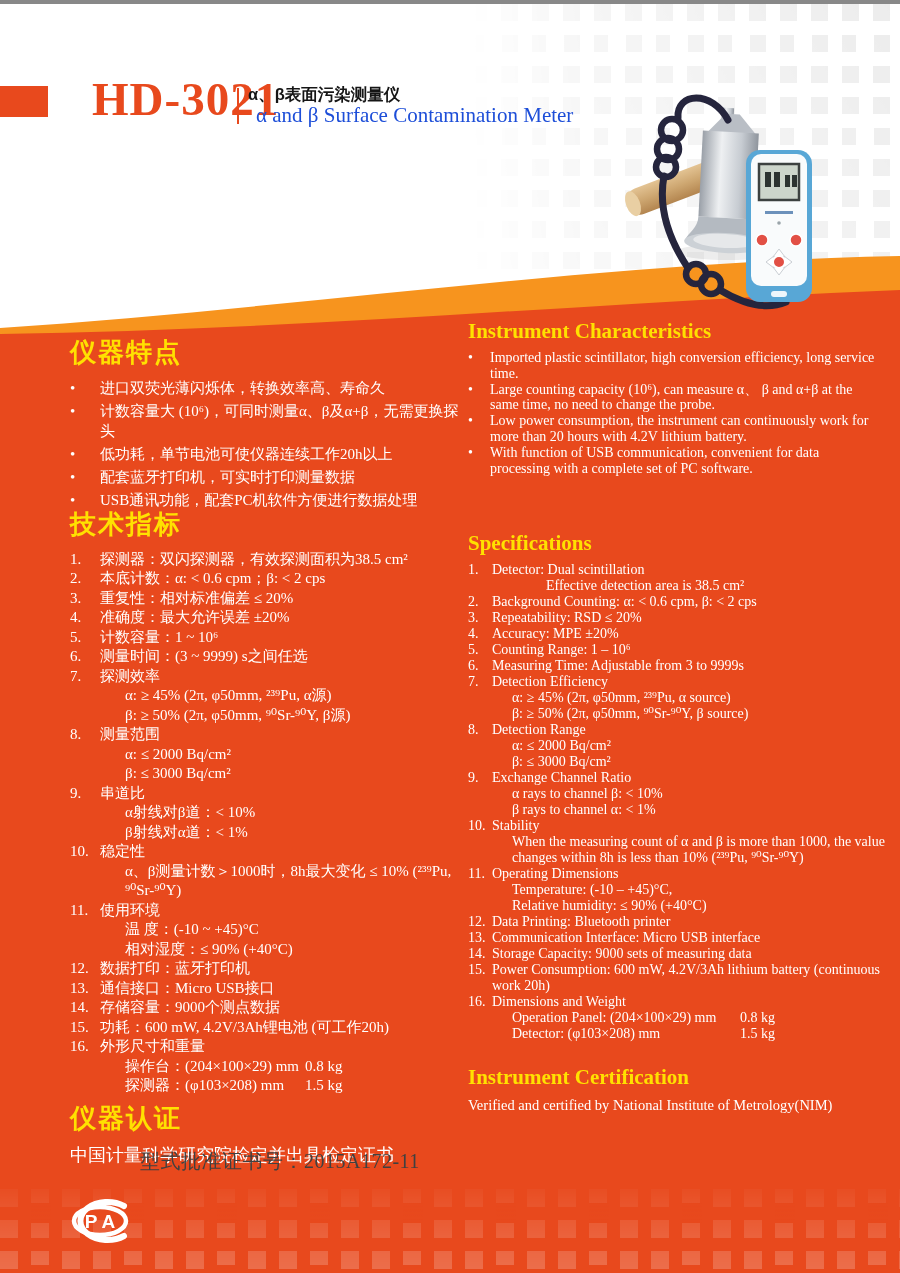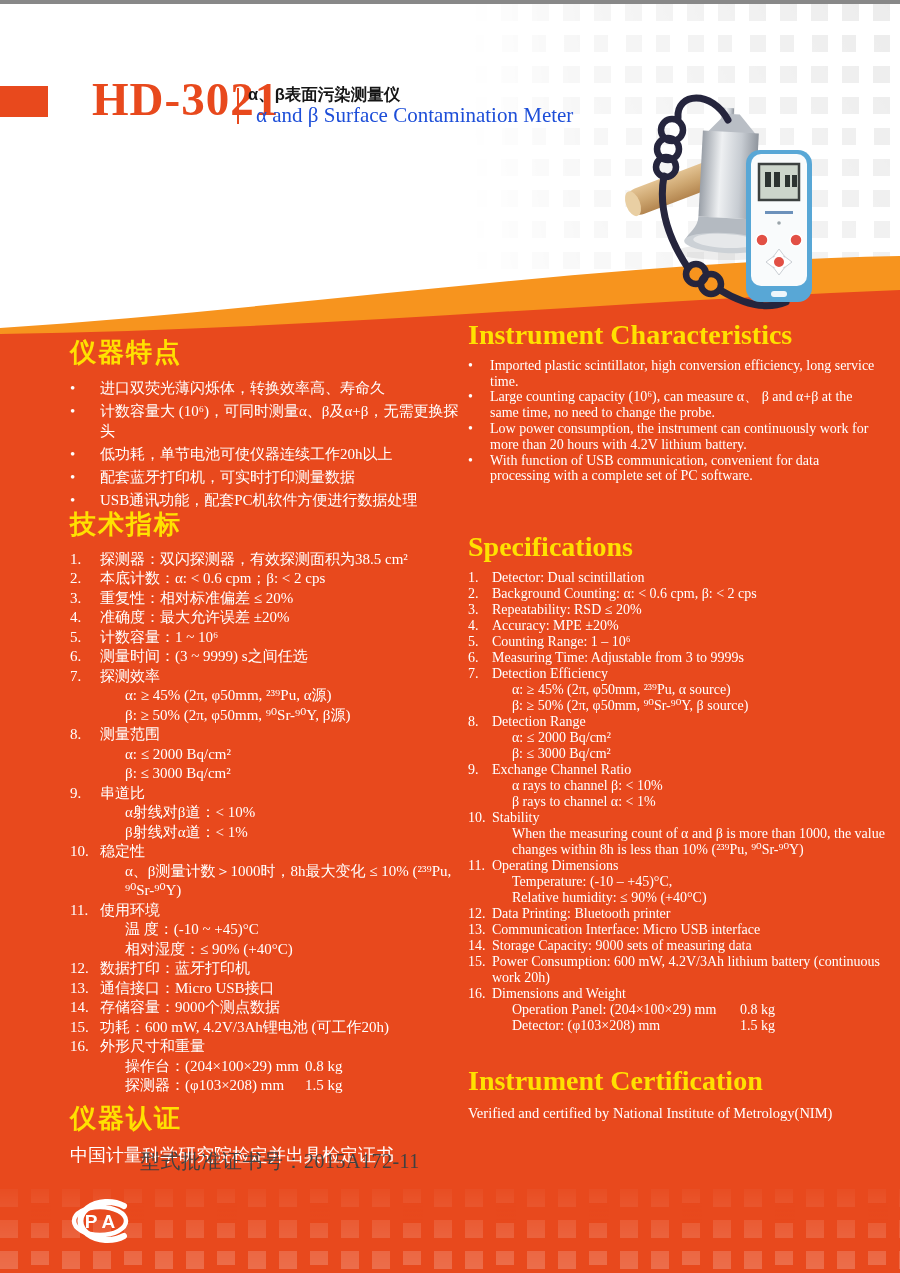--- a/index.html
+++ b/index.html
@@ -21,21 +21,21 @@
   .title-en{left:256px;top:99px;font-size:21px;color:#1d4ed8;}
 
   
   .body-orange{left:0;top:344px;width:900px;height:929px;background:#E8491D;}
 
   
   .col{color:#ffffff;}
   .h-zh{font-family:"Liberation Sans","DejaVu Sans",sans-serif;font-weight:bold;
     font-size:26px;color:#FFE100;letter-spacing:2px;margin:0 0 10px 0;line-height:1.15;}
   .h-en{font-family:"Liberation Serif","DejaVu Serif",serif;font-weight:bold;
-    font-size:28px;color:#FFE100;margin:0 0 7px 0;line-height:1.1;}
+    font-size:21px;color:#FFE100;margin:0 0 7px 0;line-height:1.1;}
 
   .features{left:70px;top:334px;width:398px;}
   .features .item{display:flex;font-size:15px;line-height:20px;margin-bottom:3px;}
   .features .item::before{content:"\2022";flex:0 0 30px;font-size:15px;}
 
   .techlist{left:70px;top:506px;width:402px;}
   .techlist .row{display:flex;font-size:15px;line-height:19.5px;}
   .techlist .num{flex:0 0 30px;}
   .techlist .row.sub .num{flex:0 0 55px;}
   .techlist .row.dims .txt{flex:0 0 180px;}
@@ -385,20 +385,25 @@
 
   <div class="abs col speclist">
     <div class="h-en">Specifications</div>
     <div>
 
     <div class="row">
           <span class="num">1.</span>
           <span class="txt">Detector: Dual scintillation</span>
           <span class="wt"></span>
         </div>
+        <div class="row sub2">
+          <span class="num"></span>
+          <span class="txt">Effective detection area is 38.5 cm²</span>
+          <span class="wt"></span>
+        </div>
         <div class="row">
           <span class="num">2.</span>
           <span class="txt">Background Counting: α: &lt; 0.6 cpm, β: &lt; 2 cps</span>
           <span class="wt"></span>
         </div>
         <div class="row">
           <span class="num">3.</span>
           <span class="txt">Repeatability: RSD ≤ 20%</span>
           <span class="wt"></span>
         </div>

